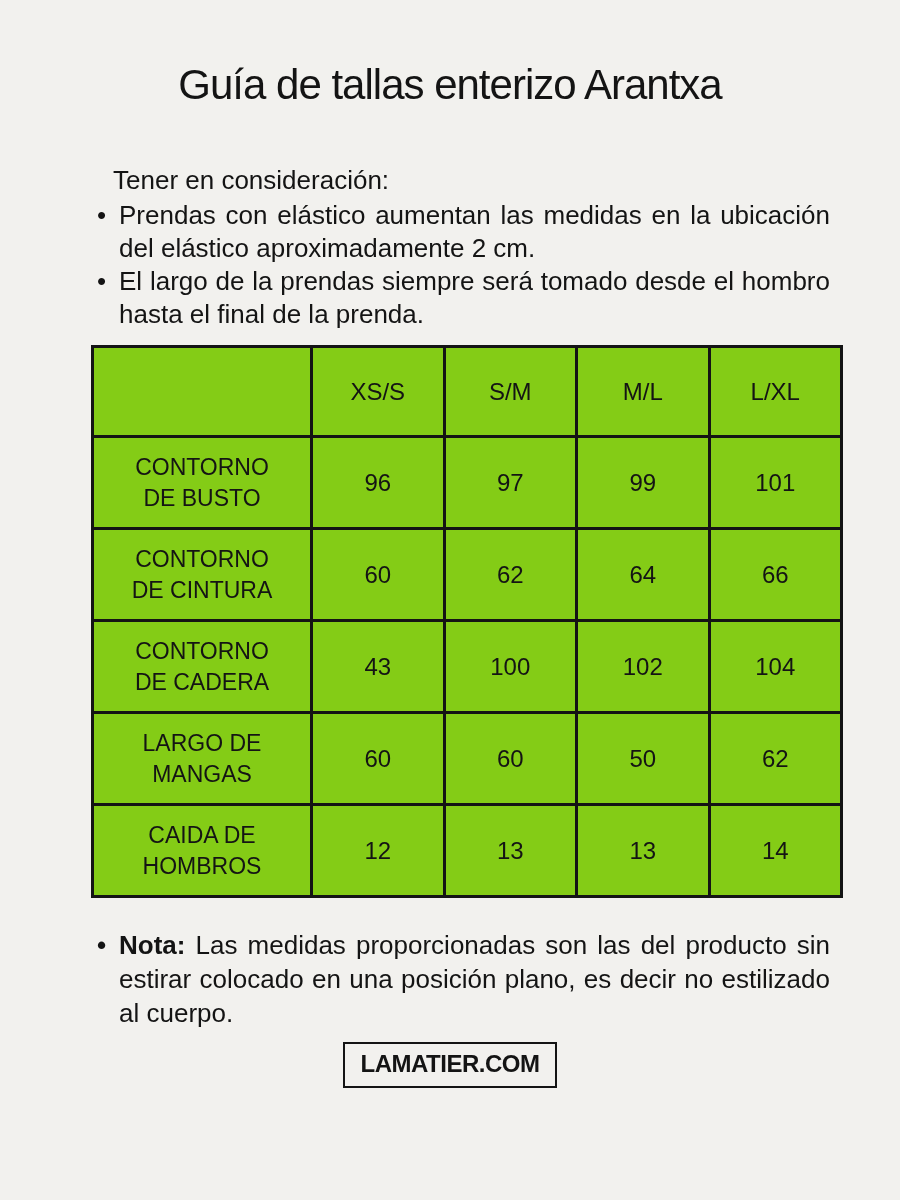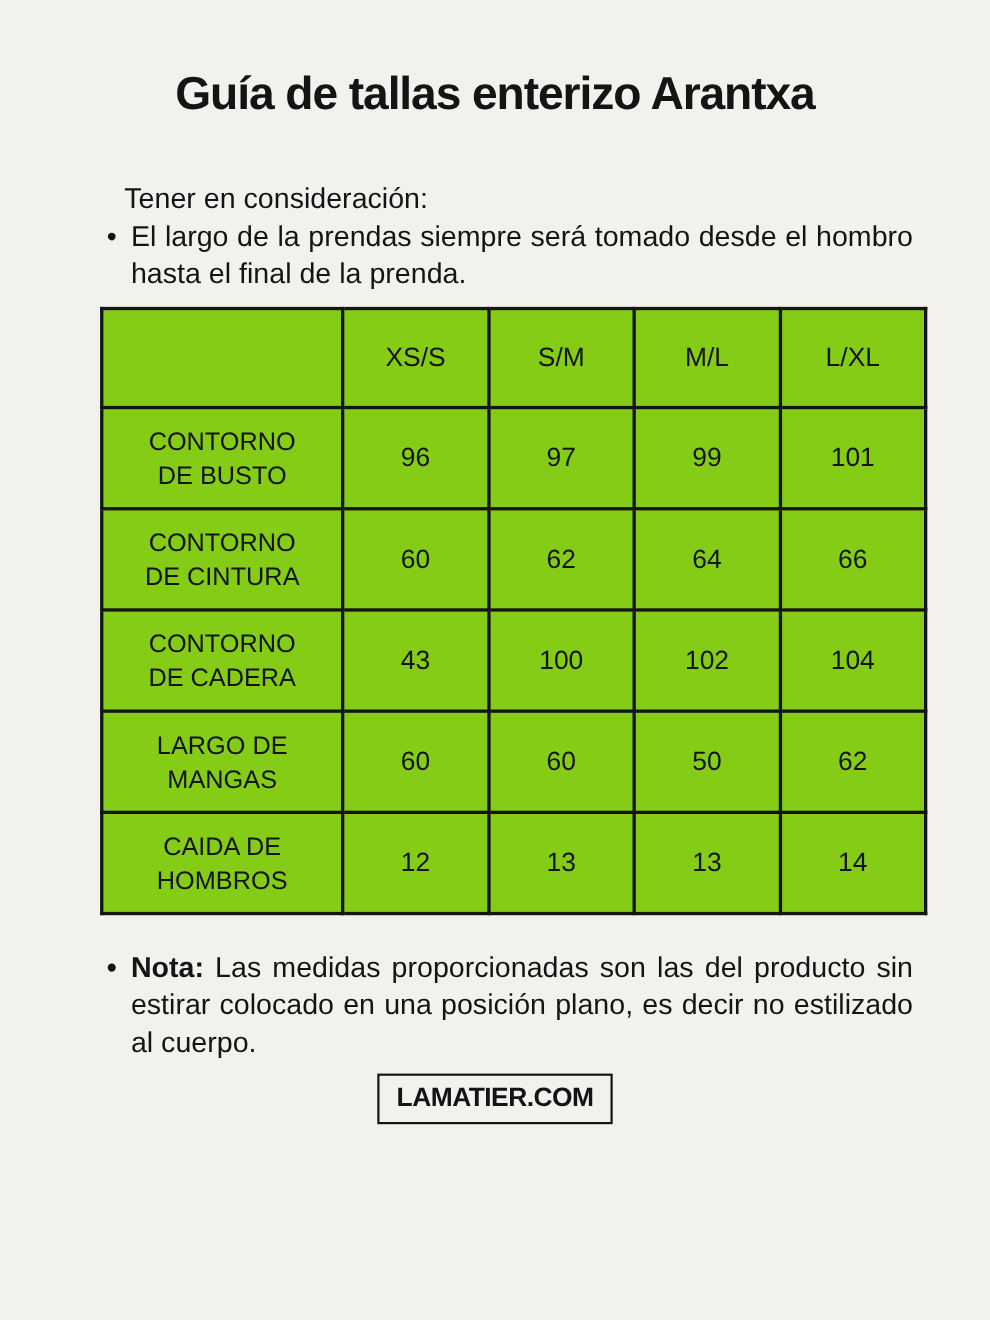--- a/index.html
+++ b/index.html
@@ -8,21 +8,21 @@
     background: #f2f1ee;
     color: #141414;
     font-family: "Liberation Sans", sans-serif;
   }
   .page { width: 900px; height: 1200px; overflow: hidden; }
 
   .title {
     padding-top: 62px;
     text-align: center;
     font-size: 42px;
-    font-weight: 700;
+    font-weight: 400;
     letter-spacing: -1px;
     line-height: 1.1;
   }
 
   .considerations {
     margin: 56px 70px 0 95px;
     width: 735px;
     font-size: 26px;
     line-height: 33px;
   }
@@ -98,20 +98,21 @@
 </head>
 <body>
 
 <div class="page">
 
   <h1 class="title">Guía de tallas enterizo Arantxa</h1>
 
   <div class="considerations">
     <div class="considerations-heading">Tener en consideración:</div>
     <ul class="bullet-list">
+      <li class="bullet-item">Prendas con elástico aumentan las medidas en la ubicación del elástico aproximadamente 2 cm.</li>
       <li class="bullet-item">El largo de la prendas siempre será tomado desde el hombro hasta el final de la prenda.</li>
     </ul>
   </div>
 
   <table class="size-table">
     <colgroup>
       <col class="label-col">
       <col class="data-col">
       <col class="data-col">
       <col class="data-col">

